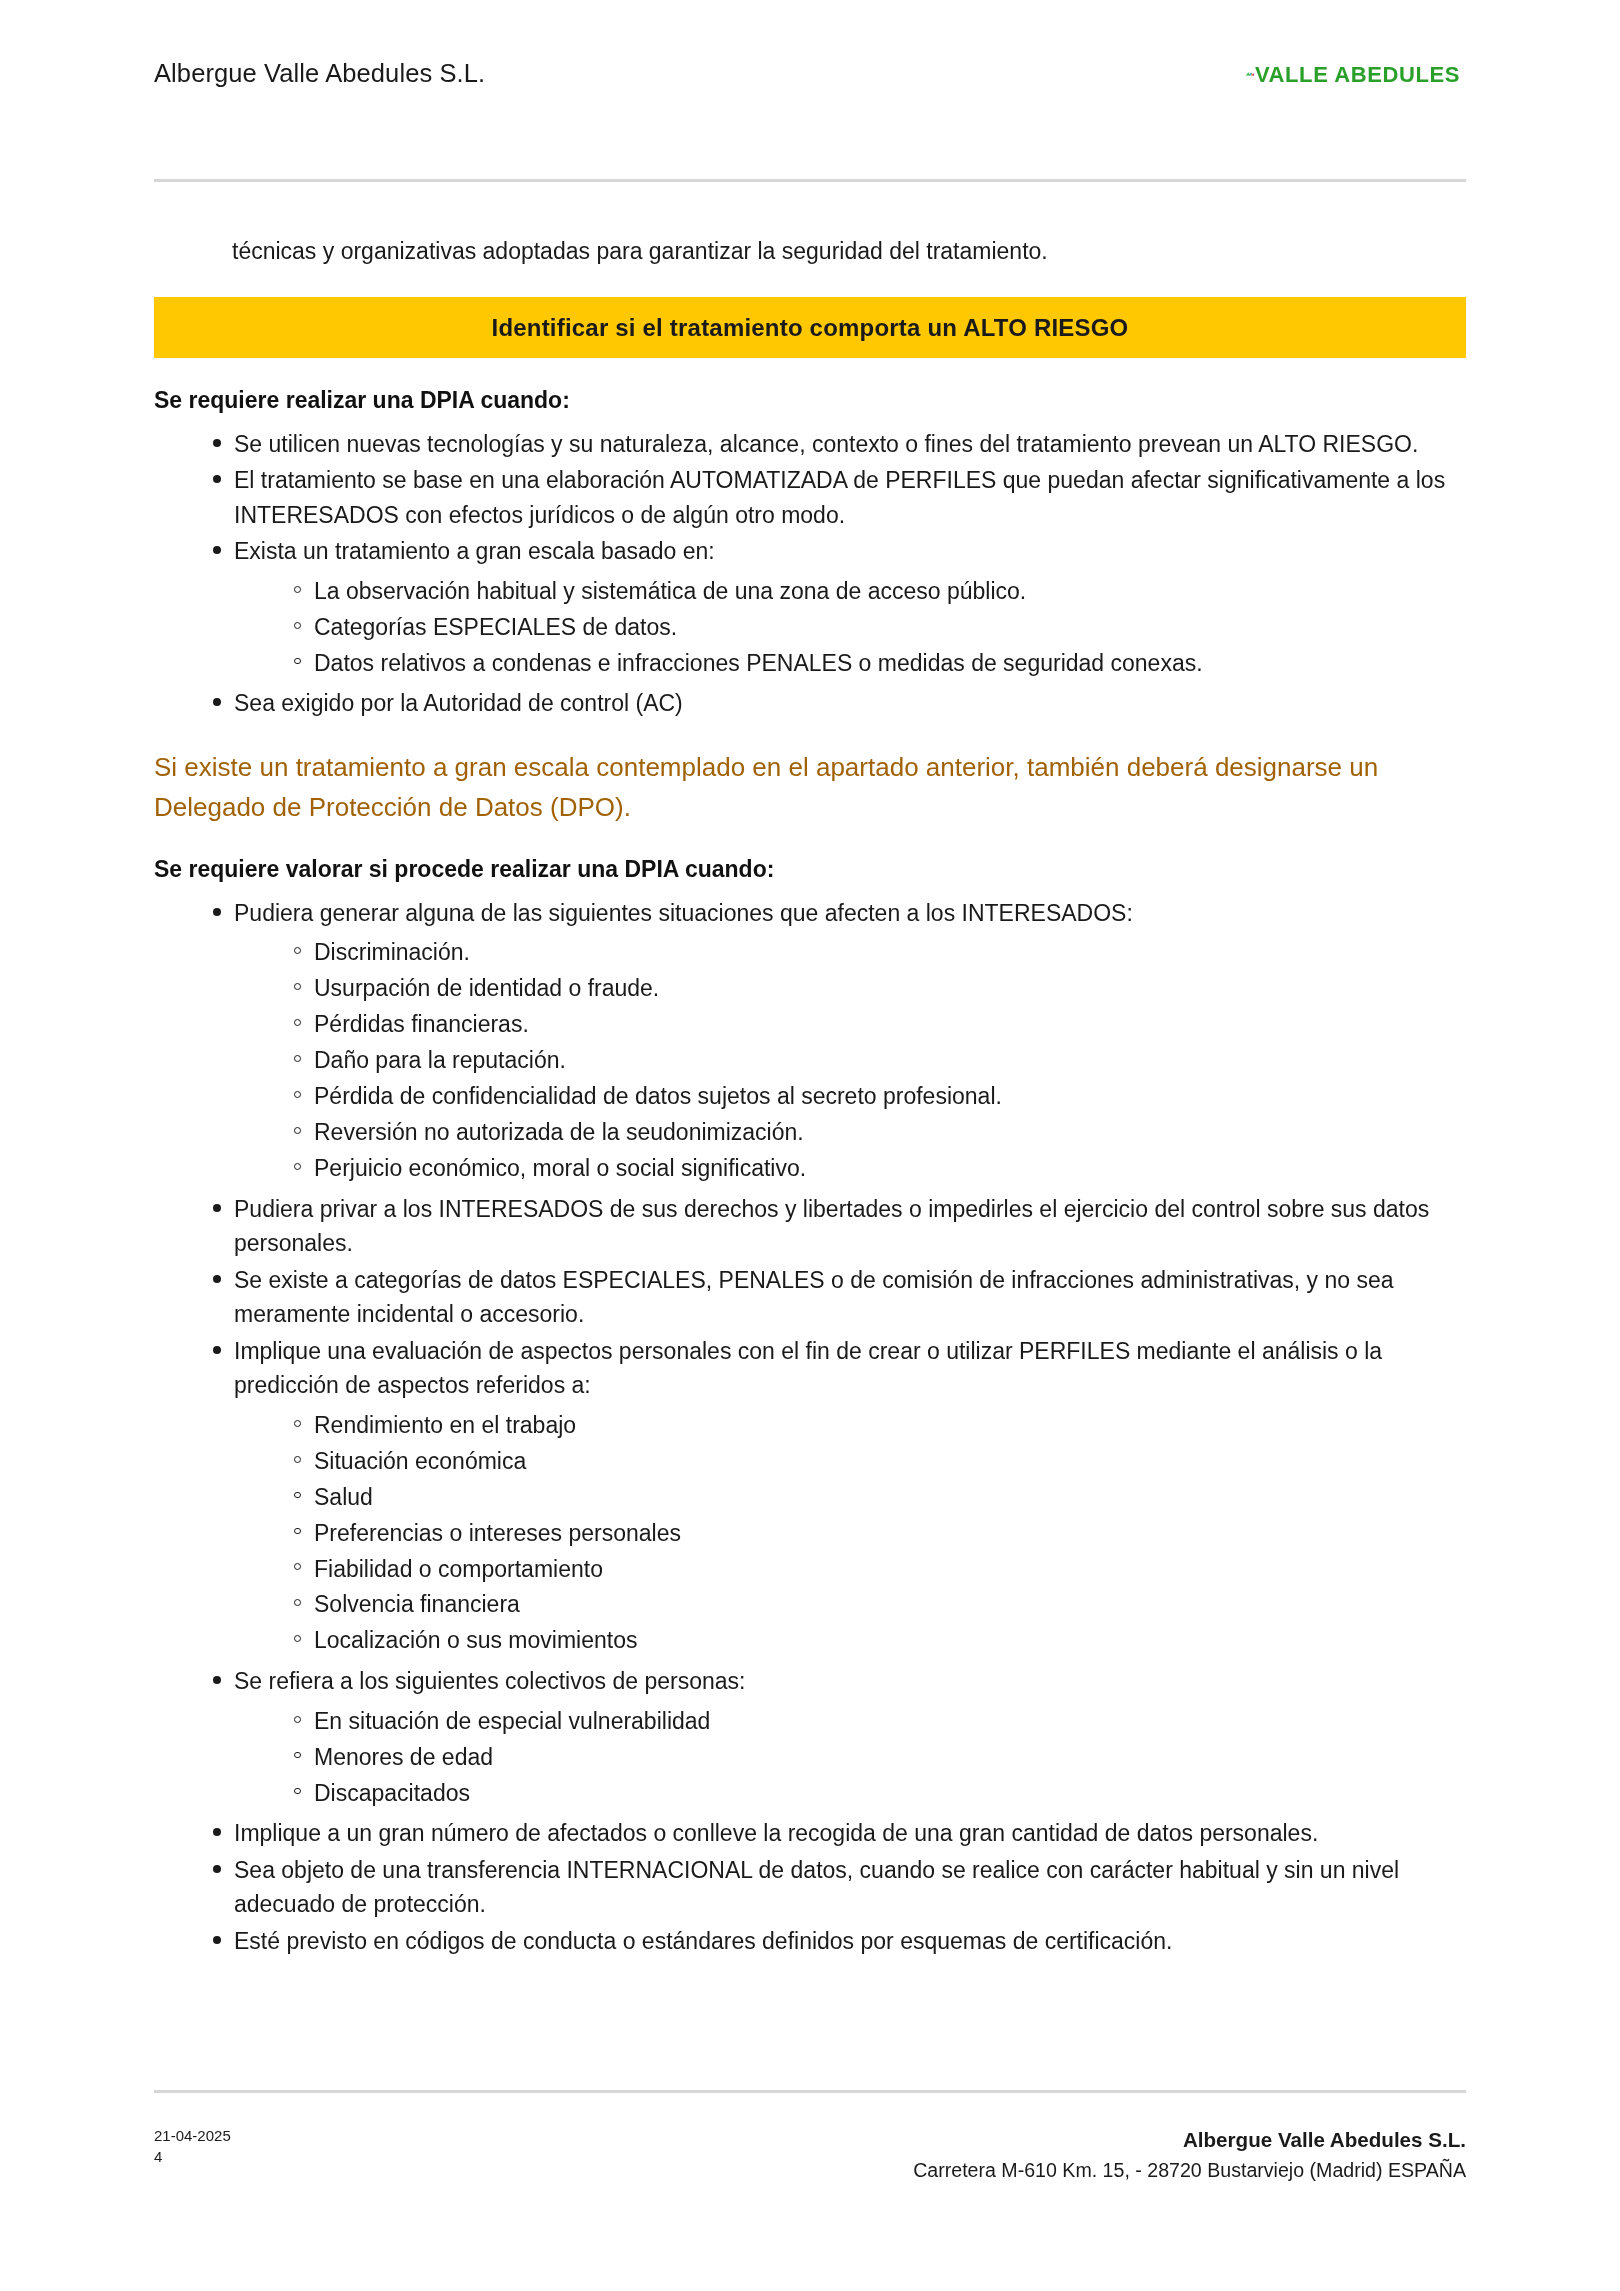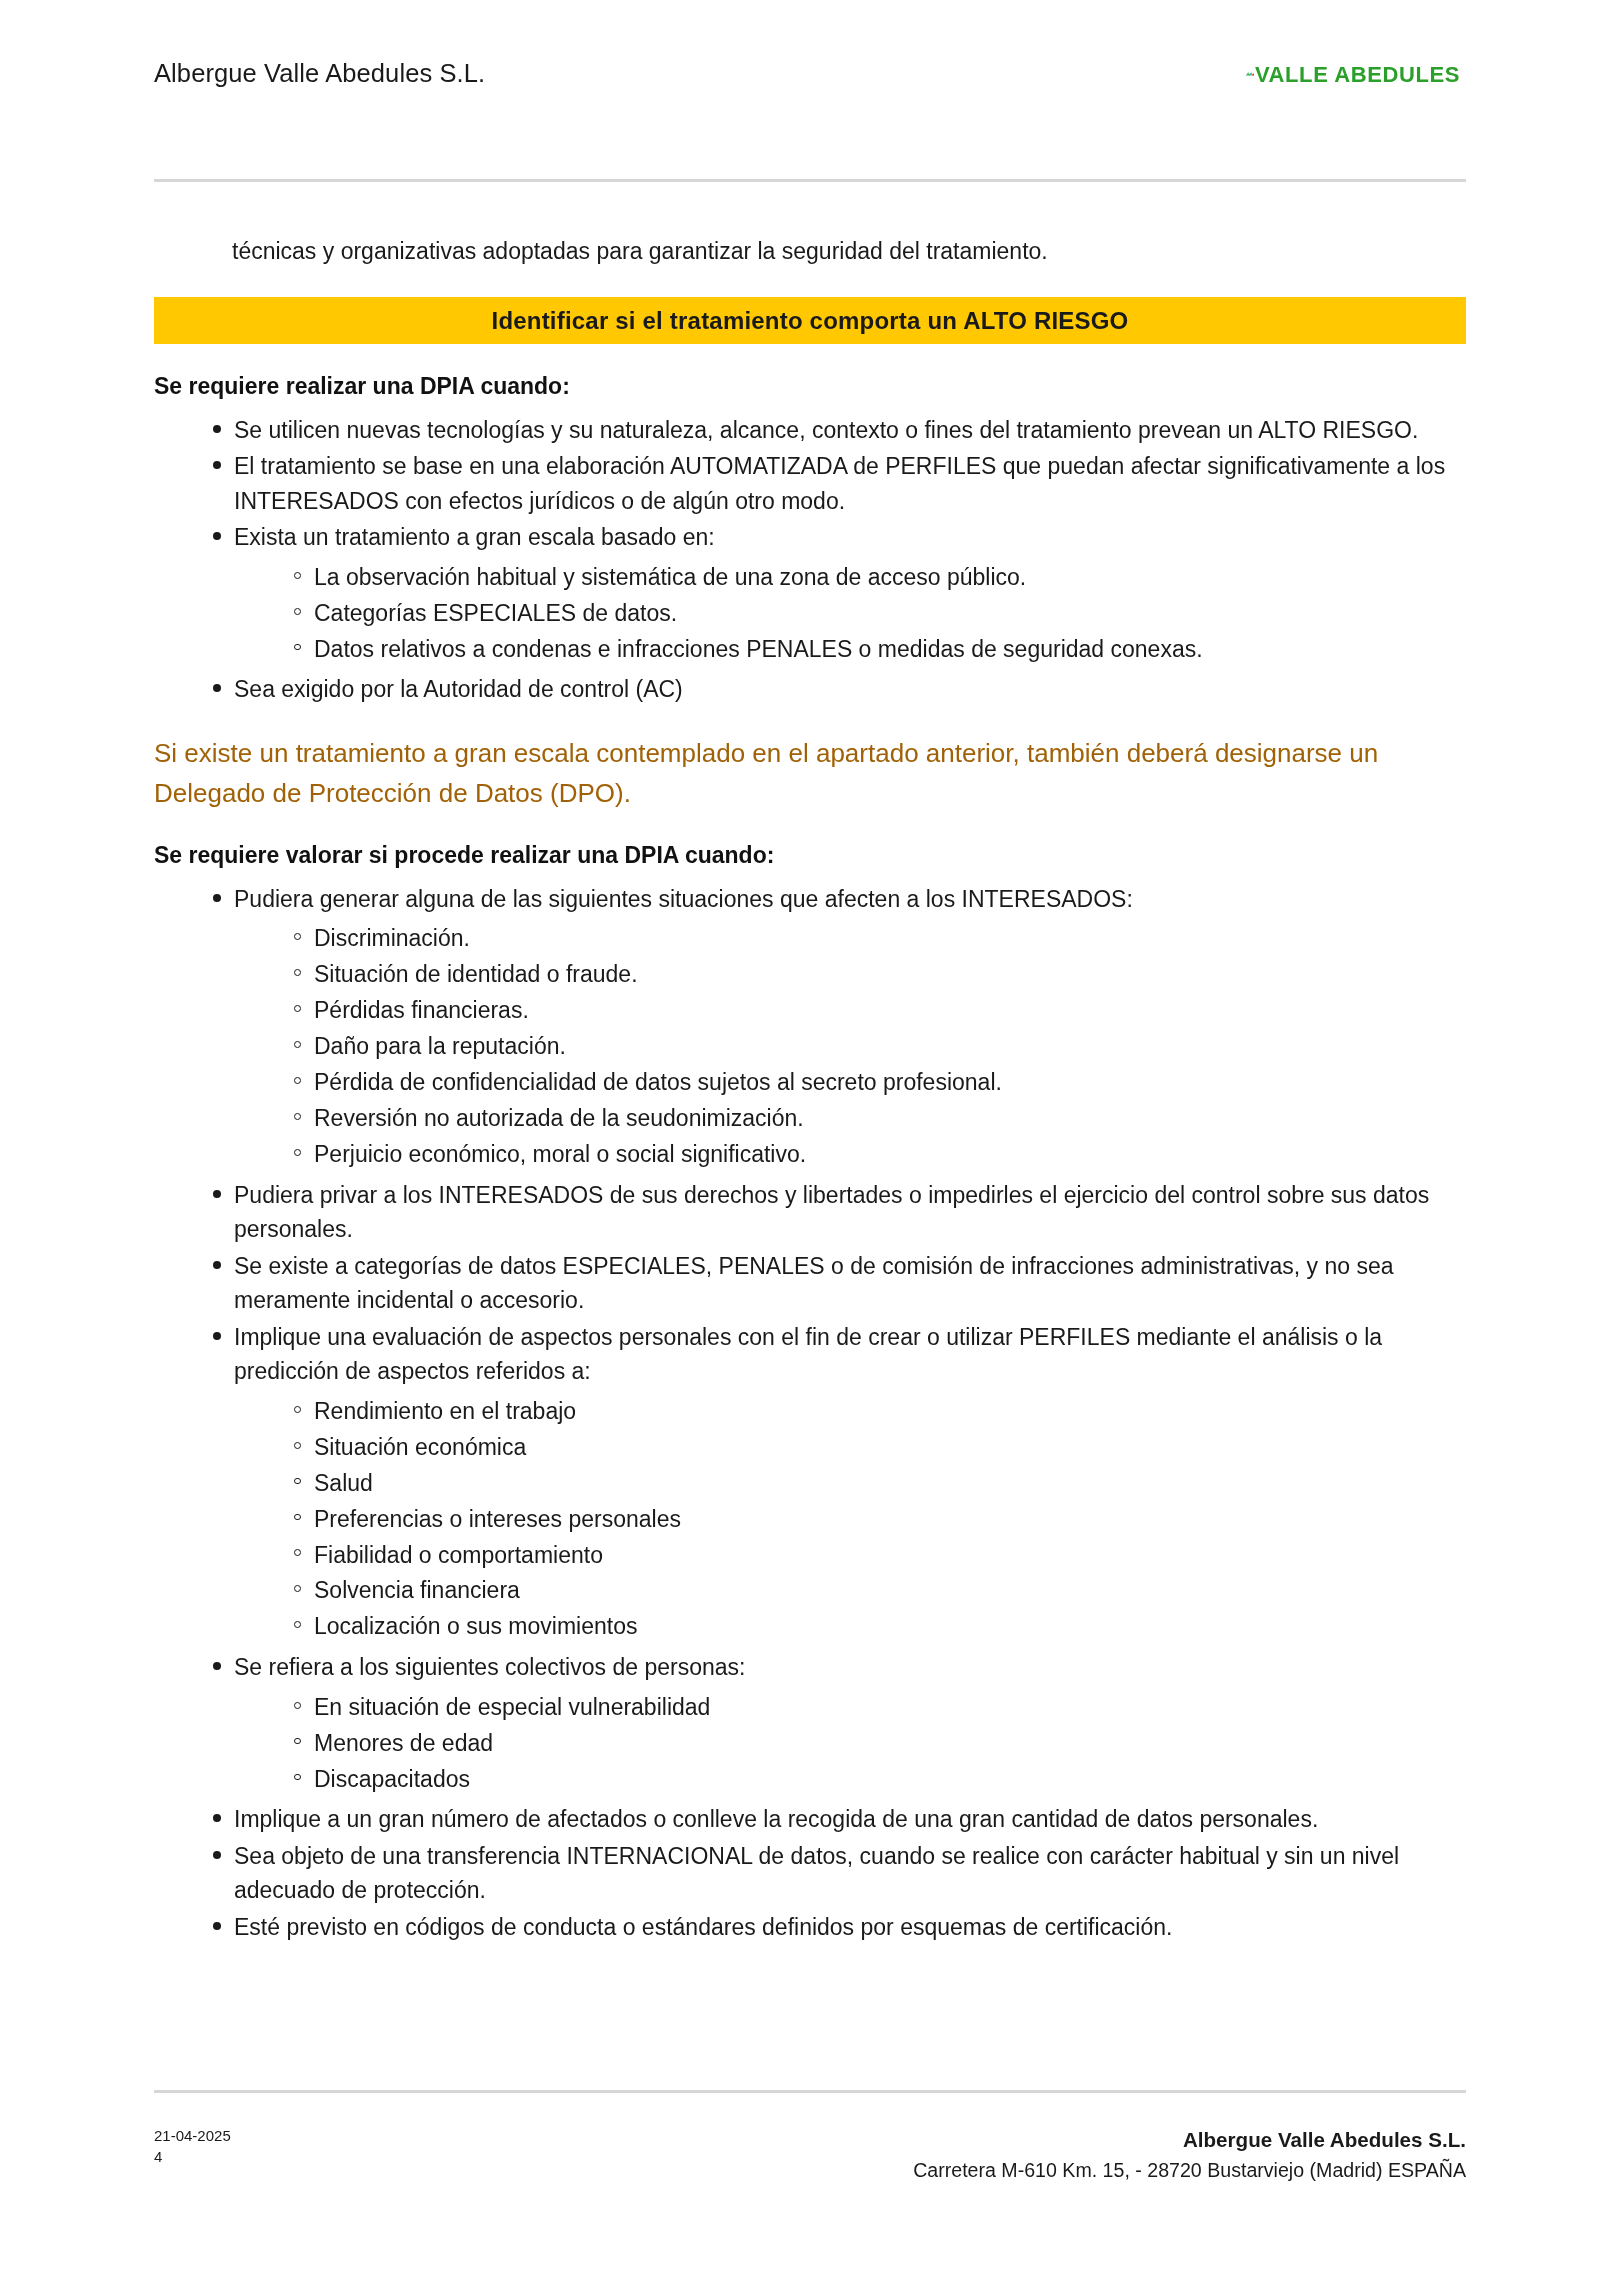--- a/index.html
+++ b/index.html
@@ -78,21 +78,21 @@
   .lead-line {
     margin-left: 78px;
     font-size: 23px;
     line-height: 1.45;
     color: #1a1a1a;
   }
 
   .banner {
     margin-top: 29px;
     width: 1312px;
-    height: 47px;
+    height: 61px;
     background: #FFC800;
     display: flex;
     align-items: center;
     justify-content: center;
   }
   .banner-text {
     font-size: 24px;
     font-weight: bold;
     color: #1a1a1a;
     letter-spacing: 0.2px;
@@ -331,21 +331,21 @@
       <li>
         <span class="bullet-dot"></span>
         <span class="li-text">Pudiera generar alguna de las siguientes situaciones que afecten a los INTERESADOS:</span>
         <ul class="lvl2">
           <li>
             <span class="bullet-ring"></span>
             <span class="li-text">Discriminación.</span>
           </li>
           <li>
             <span class="bullet-ring"></span>
-            <span class="li-text">Situación de identidad o fraude.</span>
+            <span class="li-text">Usurpación de identidad o fraude.</span>
           </li>
           <li>
             <span class="bullet-ring"></span>
             <span class="li-text">Pérdidas financieras.</span>
           </li>
           <li>
             <span class="bullet-ring"></span>
             <span class="li-text">Daño para la reputación.</span>
           </li>
           <li>

